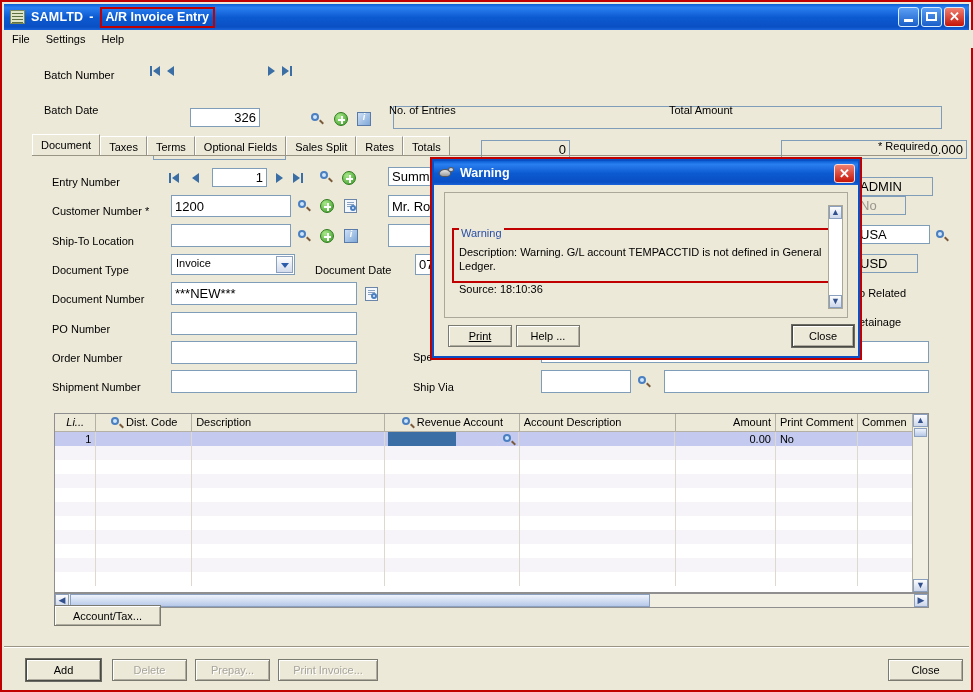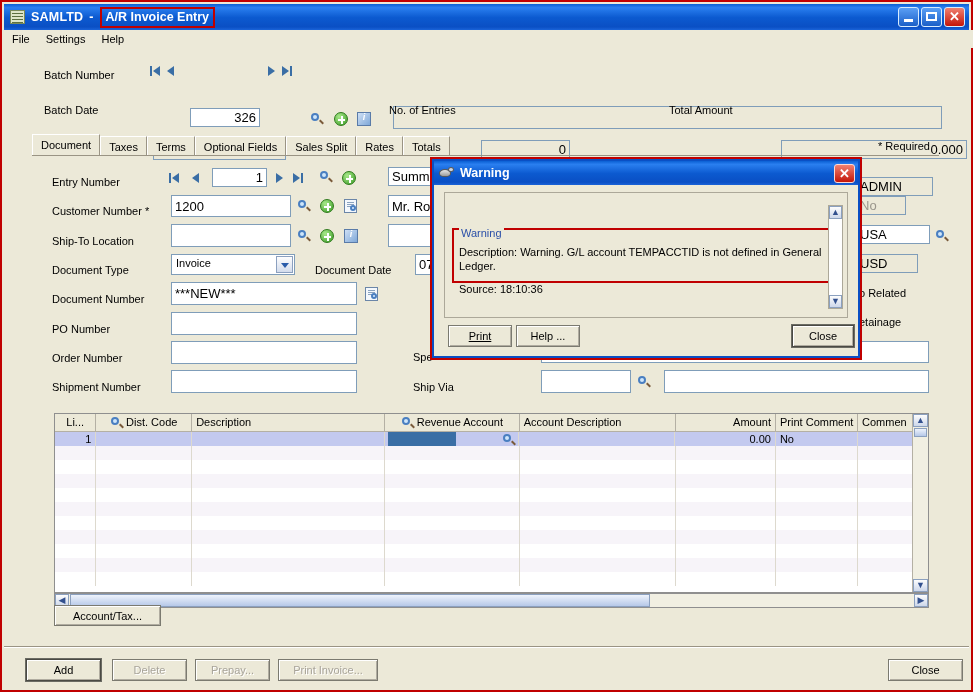--- a/index.html
+++ b/index.html
@@ -287,21 +287,21 @@
     <input class="fld ro" style="left: 852px; top: 129px; width: 77px;" value="ADMIN">
     <input class="fld disabled" style="left: 852px; top: 148px; width: 50px;" readonly="" value="No">
     <input class="fld" style="left: 852px; top: 177px; width: 74px;" value="USA">
     <span class="magn" style="position:absolute;left:931px;top:181px;"></span>
     <input class="fld ro" style="left: 852px; top: 206px; width: 62px;" readonly="" value="USD">
     <span class="lbl" style="left:855px;top:239px;">o Related</span>
     <span class="lbl" style="left:855px;top:268px;">etainage</span>
 
     <div class="gridwrap">
       <div class="ghead">
-        <div class="gh c" style="width:44px;">
+        <div class="gh c" style="width:44px;font-style:italic;">
             <span>Li...</span>
           </div>
         <div class="gh c" style="width:103px;">
             <span class="magn"></span>
             <span>Dist. Code</span>
           </div>
         <div class="gh" style="width:208px;">
             <span>Description</span>
           </div>
         <div class="gh c" style="width:145px;">

